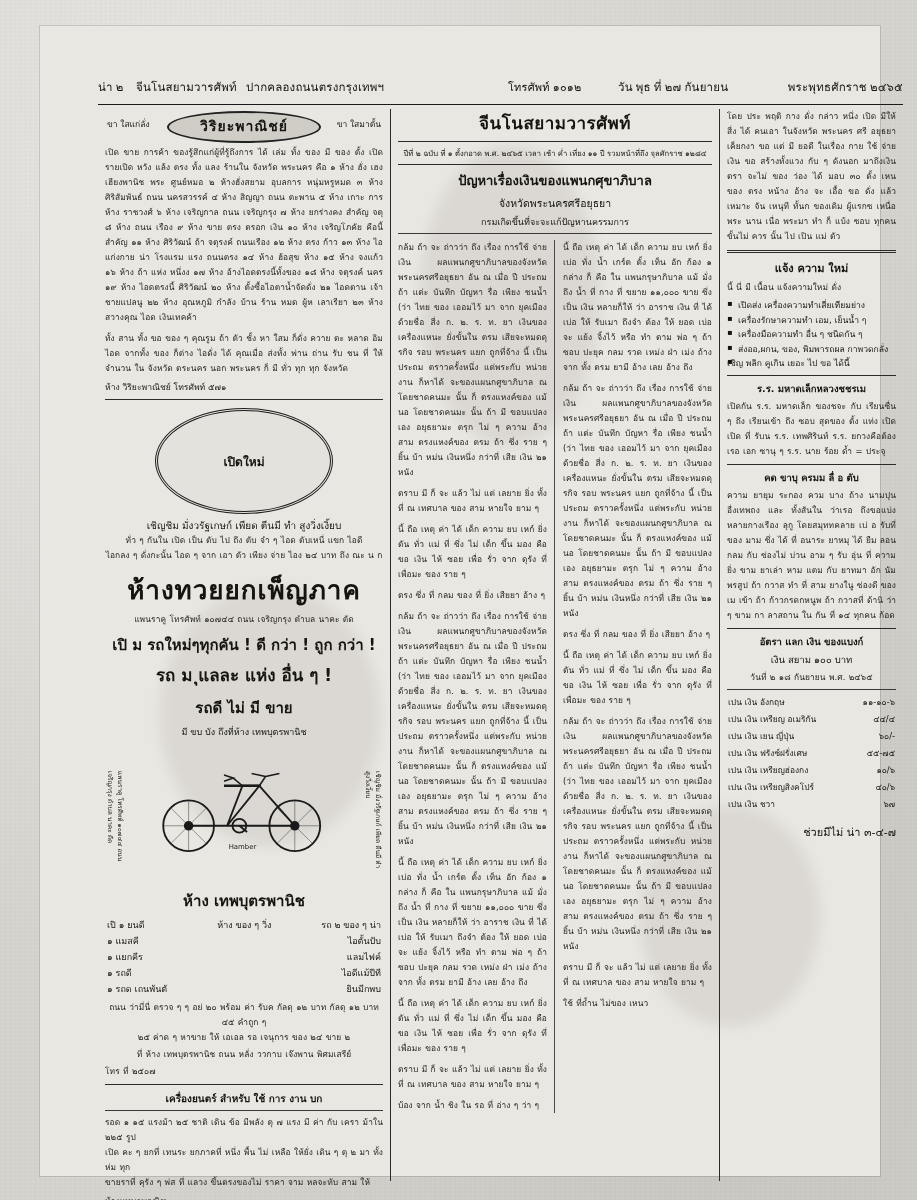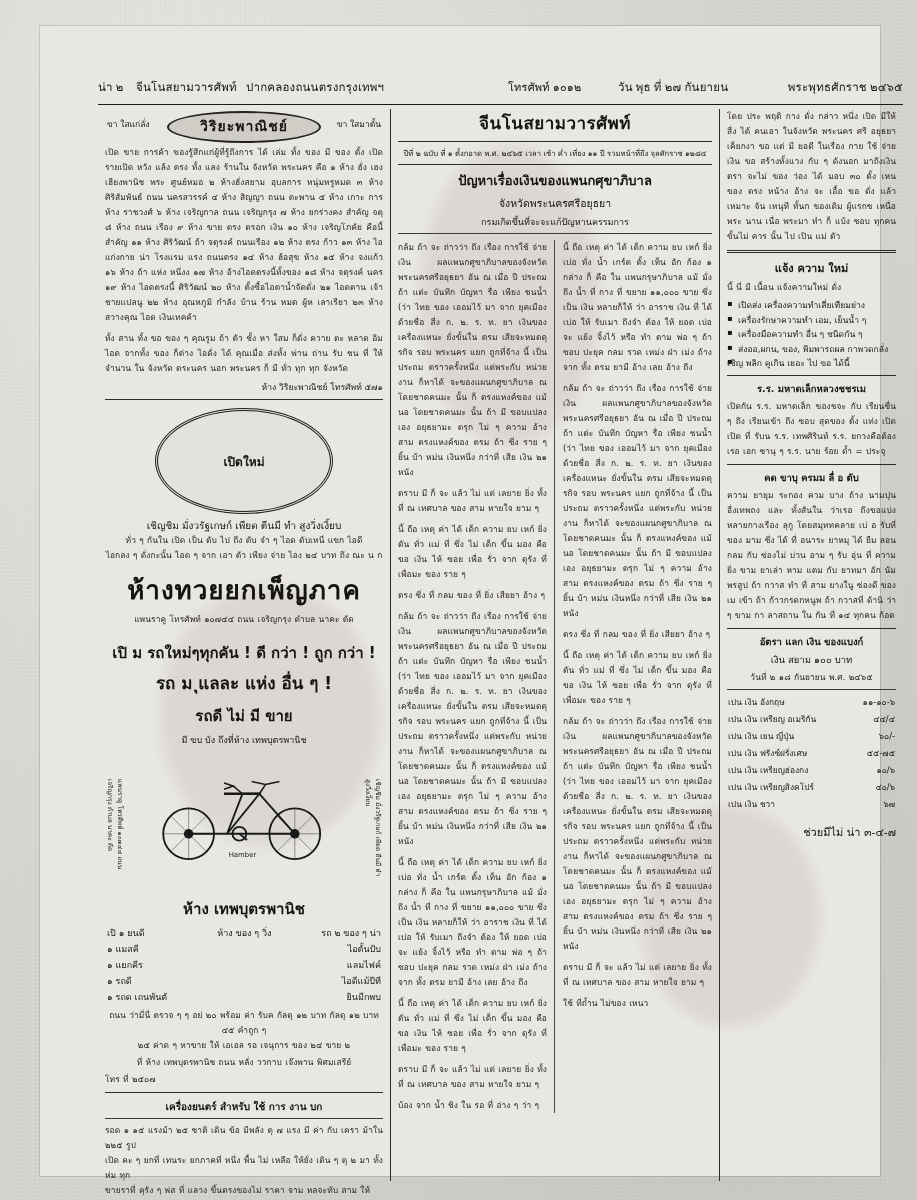--- a/index.html
+++ b/index.html
@@ -200,21 +200,21 @@
     font-size: 26px;
     font-weight: bold;
     letter-spacing: 1px;
     margin-top: 6px;
     font-family: "DejaVu Sans", sans-serif;
   }
   .ad-med {
     text-align: center;
     font-size: 15px;
     font-weight: bold;
-    margin-top: 14px;
+    margin-top: 6px;
     font-family: "DejaVu Sans", sans-serif;
   }
   .ad-med2 {
     text-align: center;
     font-size: 17px;
     font-weight: bold;
     margin-top: 4px;
     font-family: "DejaVu Sans", sans-serif;
   }
   .ad-small {
@@ -311,21 +311,20 @@
   .fx-table td.r { text-align: right; white-space: nowrap; }
   .col-footer {
     font-size: 8.6px;
     font-family: "DejaVu Sans", sans-serif;
     margin-top: 6px;
     display: flex;
     justify-content: space-between;
     align-items: center;
   }
   .sign-right {
-    text-align: right;
     font-size: 8.6px;
     font-family: "DejaVu Sans", sans-serif;
     margin-top: 4px;
   }
   .mark-3 {
     text-align: right;
     font-size: 11px;
     font-family: "DejaVu Sans", sans-serif;
     margin-top: 10px;
   }

